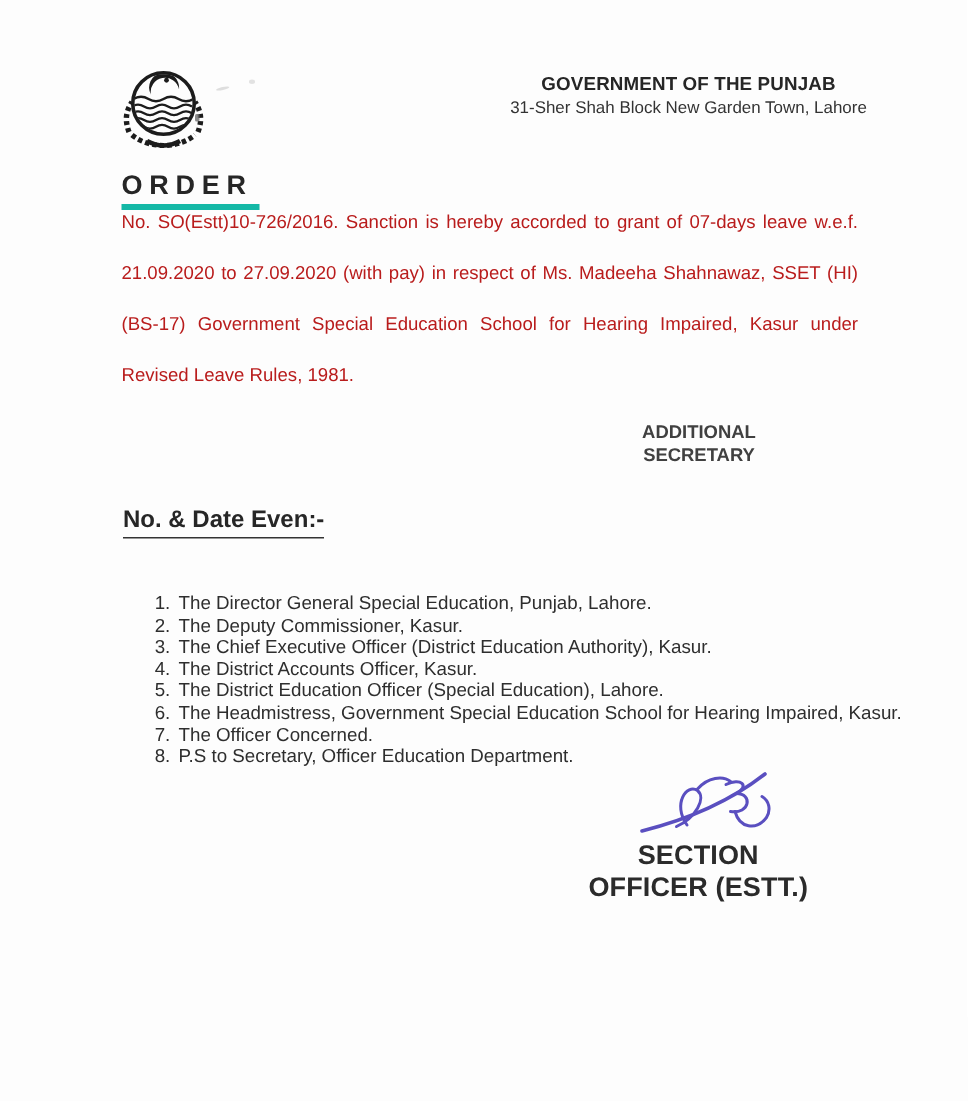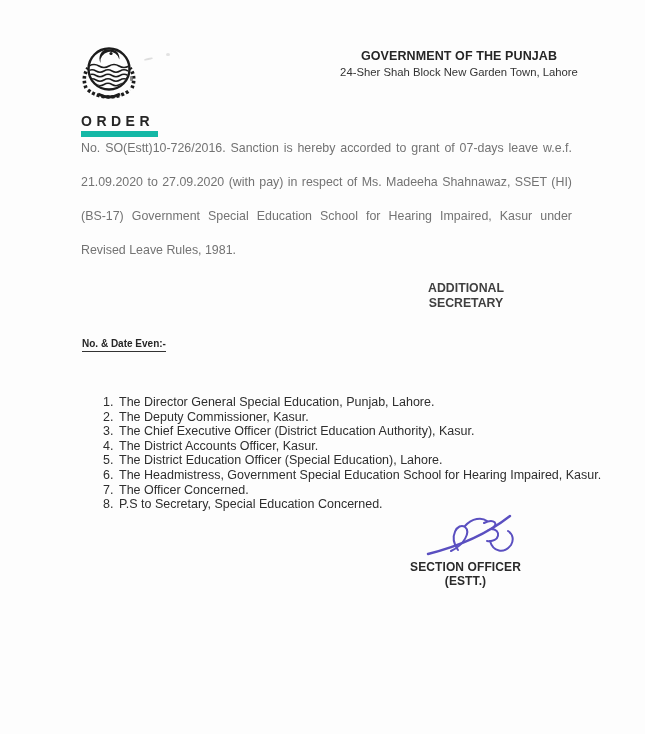--- a/index.html
+++ b/index.html
@@ -15,56 +15,56 @@
 
   
   .crest{left:80px;top:44px;width:58px;height:60px;}
   .head-text{left:306px;top:49px;width:240px;text-align:center;margin-left:33px;}
   .head-bold{font-size:12.5px;font-weight:bold;line-height:15.5px;letter-spacing:.1px;color:#262626;}
   .head-small{font-size:11.3px;line-height:14px;color:#333;}
 
   
   .order-heading{
     left:81px;top:113px;
-    font-size:14px;font-weight:bold;letter-spacing:4.5px;
+    font-size:18px;font-weight:bold;letter-spacing:4.5px;
     color:#262626;
-    border-bottom:6px solid #14b8a6;
+    border-bottom:4px solid #14b8a6;
     padding:0 4px 2px 0;
   }
 
   
   .order-body{
     left:81px;top:131px;width:491px;
     font-size:12.4px;line-height:34px;
-    text-align:justify;color:#737373;
+    text-align:justify;color:#b91c1c;
   }
 
   
   .approver{left:391px;top:281px;width:150px;text-align:center;
     font-size:12.3px;font-weight:bold;line-height:15px;color:#404040;}
 
   
   .ref-label{
     left:82px;top:338px;
-    font-size:10px;font-weight:bold;color:#262626;
+    font-size:16px;font-weight:bold;color:#262626;
     border-bottom:1.5px solid #333;padding-bottom:2px;
   }
   .forward-line{left:116px;top:369px;font-size:12.4px;color:#303030;}
 
   .recipients{
     left:81px;top:395px;width:491px;
     margin:0;padding:0 0 0 36px;
     font-size:12.5px;line-height:14.6px;color:#2e2e2e;
   }
   .recipients li{text-align:justify;padding-left:2px;}
 
   
   .signature{left:424px;top:510px;width:104px;height:50px;}
   .officer-title{left:388px;top:560px;width:155px;text-align:center;
-    font-size:12px;font-weight:bold;color:#2b2b2b;letter-spacing:.1px;}
+    font-size:18px;font-weight:bold;color:#2b2b2b;letter-spacing:.1px;}
 
   
   .artifact{background:#b9b9b9;border-radius:50%;}
   .a1{left:144px;top:58px;width:9px;height:2px;opacity:.45;transform:rotate(-12deg);}
   .a2{left:166px;top:53px;width:4px;height:3px;opacity:.4;}
   .a3{left:130px;top:76px;width:3px;height:5px;opacity:.8;background:#6e6e6e;border-radius:1px;}
 </style>
 </head>
 <body>
 
@@ -97,21 +97,21 @@
 
     <path d="M18,50 q11,6 22,0" fill="none" stroke="#1c1c1c" stroke-width="3"></path>
   </svg>
 
   <div class="abs artifact a1"></div>
   <div class="abs artifact a2"></div>
   <div class="abs artifact a3"></div>
 
   <div class="abs head-text">
     <div class="head-bold">GOVERNMENT OF THE PUNJAB</div>
-    <div class="head-small">24-Sher Shah Block New Garden Town, Lahore</div>
+    <div class="head-small">31-Sher Shah Block New Garden Town, Lahore</div>
   </div>
 
   <div class="abs order-heading">ORDER</div>
 
   <div class="abs order-body">No. SO(Estt)10-726/2016. Sanction is hereby accorded to grant of 07-days leave w.e.f. 21.09.2020 to 27.09.2020 (with pay) in respect of Ms. Madeeha Shahnawaz, SSET (HI) (BS-17) Government Special Education School for Hearing Impaired, Kasur under Revised Leave Rules, 1981.</div>
 
   <div class="abs approver">
     <div>ADDITIONAL SECRETARY</div>
   </div>
 
@@ -119,21 +119,21 @@
 
 
   <ol class="abs recipients">
     <li>The Director General Special Education, Punjab, Lahore.</li>
     <li>The Deputy Commissioner, Kasur.</li>
     <li>The Chief Executive Officer (District Education Authority), Kasur.</li>
     <li>The District Accounts Officer, Kasur.</li>
     <li>The District Education Officer (Special Education), Lahore.</li>
     <li>The Headmistress, Government Special Education School for Hearing Impaired, Kasur.</li>
     <li>The Officer Concerned.</li>
-    <li>P.S to Secretary, Special Education Concerned.</li>
+    <li>P.S to Secretary, Officer Education Department.</li>
   </ol>
 
   <svg class="abs signature" viewBox="0 0 104 50">
     <g fill="none" stroke="#5a4fc0" stroke-width="2" stroke-linecap="round">
       <path d="M4,44 C28,38 58,28 86,6" stroke-width="2.4"></path>
       <path d="M34,40 C24,26 34,12 41,17 C47,22 40,35 27,41"></path>
       <path d="M41,16 C48,8 58,7 63,11"></path>
       <path d="M60,13 C70,8 76,14 67,19 C78,19 76,33 63,31"></path>
       <path d="M66,31 C69,42 80,44 87,35 C90,30 89,24 84,21"></path>
     </g>

